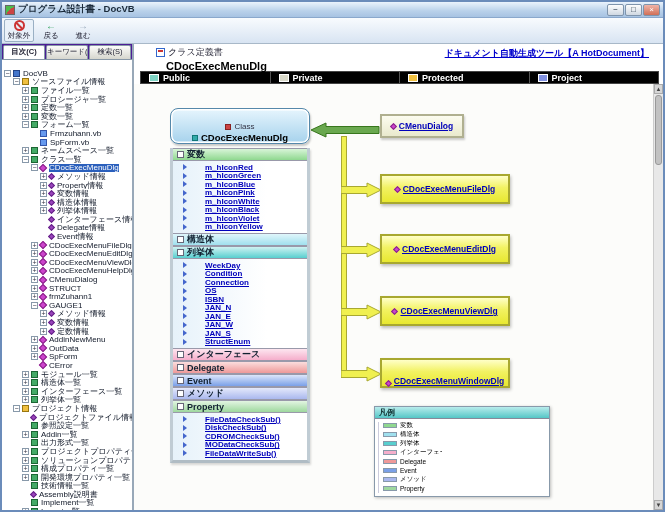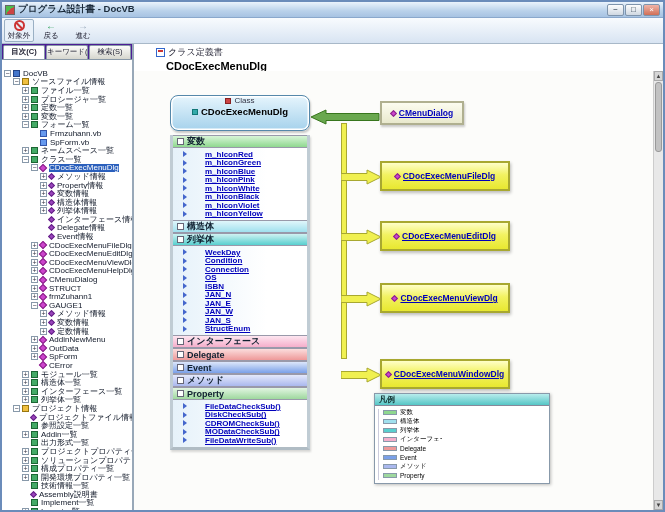--- a/index.html
+++ b/index.html
@@ -64,21 +64,21 @@
 .class-title{font-size:11px;font-weight:bold;color:#000;margin:1px 0 0 10px;}
 .hot-link{position:absolute;right:14px;top:3px;font-size:9px;font-weight:bold;color:#0000cc;text-decoration:underline;white-space:nowrap;}
 .access-bar{height:13px;flex:none;display:flex;background:#000;margin:0 4px 0 6px;border:1px solid #444;}
 .access-cell{flex:1;display:flex;align-items:center;gap:4px;padding-left:8px;border-right:1px solid #555;color:#fff;font-size:9px;font-weight:bold;overflow:hidden;}
 .access-cell:last-child{border-right:none;}
 .access-icon{width:10px;height:8px;border:1px solid #fff;flex:none;}
 
 
 .content{flex:1;position:relative;background:#fcfcfa;overflow:hidden;}
 .class-col{position:absolute;left:36px;top:24px;width:140px;}
-.class-box{height:36px;border:1px solid #5588aa;border-radius:8px;background:linear-gradient(180deg,#e6f5fd,#a6d2ec);box-shadow:inset 0 0 0 1.5px #fff,1px 2px 2px rgba(0,0,0,.2);display:flex;flex-direction:column;align-items:center;justify-content:flex-start;gap:1px;}
+.class-box{height:36px;border:1px solid #5588aa;border-radius:8px;background:linear-gradient(180deg,#e6f5fd,#a6d2ec);box-shadow:inset 0 0 0 1.5px #fff,1px 2px 2px rgba(0,0,0,.2);display:flex;flex-direction:column;align-items:center;justify-content:flex-end;gap:1px;}
 .class-kind{font-size:8px;color:#334;display:flex;align-items:center;gap:3px;}
 .class-name{font-size:9.5px;font-weight:bold;display:flex;align-items:center;gap:3px;color:#000;}
 .mini-sq{width:6px;height:6px;flex:none;background:#cc4444;border:1px solid #882222;}
 .mini-sq.teal{background:#33aaaa;border-color:#117777;}
 .mini-diamond{width:5px;height:5px;background:#cc44cc;border:1px solid #882288;transform:rotate(45deg);flex:none;}
 .sections{margin-top:4px;border-left:3px solid #c0ccd4;border-right:3px solid #c0ccd4;border-bottom:3px solid #b0bcc4;background:#fff;box-shadow:1px 2px 2px rgba(0,0,0,.15);}
 .sec-header{height:13px;display:flex;align-items:center;gap:3px;padding-left:4px;font-size:9px;font-weight:bold;color:#102030;border-top:1px solid #99a;border-bottom:1px solid #99a;overflow:hidden;white-space:nowrap;}
 .sec-icon{width:7px;height:7px;background:#fff;border:1px solid #667;flex:none;}
 .sec-items{padding:2px 2px 2px 10px;background:linear-gradient(90deg,#e6f2fa,#ffffff 70%);}
 .member-row{height:8.5px;display:flex;align-items:center;gap:18px;font-size:8px;white-space:nowrap;overflow:hidden;}
@@ -473,23 +473,47 @@
       </div>
     </div>
 
     <div class="main">
 
       <div class="main-header">
         <div class="doc-line">
           <span class="doc-icon"></span>
           <span>クラス定義書</span>
         </div>
+        <a class="hot-link" href="#">ドキュメント自動生成ツール【A HotDocument】</a>
         <div class="class-title">CDocExecMenuDlg</div>
       </div>
 
+      <div class="access-bar">
+
+          <div class="access-cell">
+            <span class="access-icon" style="background: rgb(127, 212, 196);"></span>
+            <span>Public</span>
+          </div>
+
+          <div class="access-cell">
+            <span class="access-icon" style="background: rgb(216, 216, 200);"></span>
+            <span>Private</span>
+          </div>
+
+          <div class="access-cell">
+            <span class="access-icon" style="background: rgb(240, 192, 64);"></span>
+            <span>Protected</span>
+          </div>
+
+          <div class="access-cell">
+            <span class="access-icon" style="background: rgb(128, 144, 224);"></span>
+            <span>Project</span>
+          </div>
+
+      </div>
 
       <div class="content">
 
         <div class="class-col">
           <div class="class-box">
             <div class="class-kind">
               <span class="mini-sq"></span>
               <span>Class</span>
             </div>
             <div class="class-name">
@@ -688,21 +712,21 @@
           </div>
 
           <div class="derived-box" style="top: 212px;">
             <svg class="derived-arrow" width="41" height="16">
               <polygon points="40,8 26,1 26,4.5 0,4.5 0,11.5 26,11.5 26,15" fill="#f0f050" stroke="#a8a830" stroke-width="1"></polygon>
             </svg>
             <span class="mini-diamond"></span>
             <a class="box-link" href="#">CDocExecMenuViewDlg</a>
           </div>
 
-          <div class="derived-box" style="top: 288px;">
+          <div class="derived-box" style="top: 274px; align-items: flex-end;">
             <svg class="derived-arrow" width="41" height="16">
               <polygon points="40,8 26,1 26,4.5 0,4.5 0,11.5 26,11.5 26,15" fill="#f0f050" stroke="#a8a830" stroke-width="1"></polygon>
             </svg>
             <span class="mini-diamond"></span>
             <a class="box-link" href="#">CDocExecMenuWindowDlg</a>
           </div>
 
         <div class="legend">
           <div class="legend-title">凡例</div>
           <div class="legend-body">

